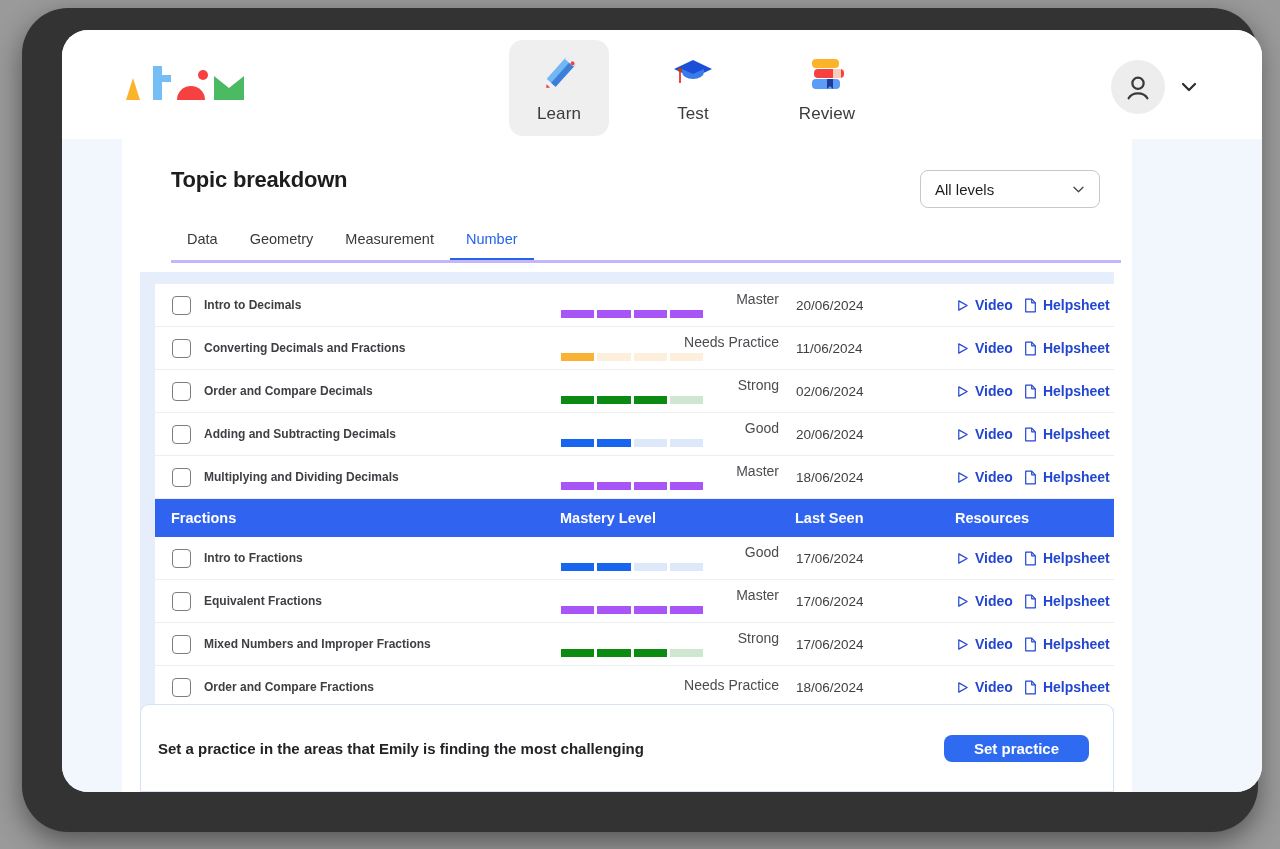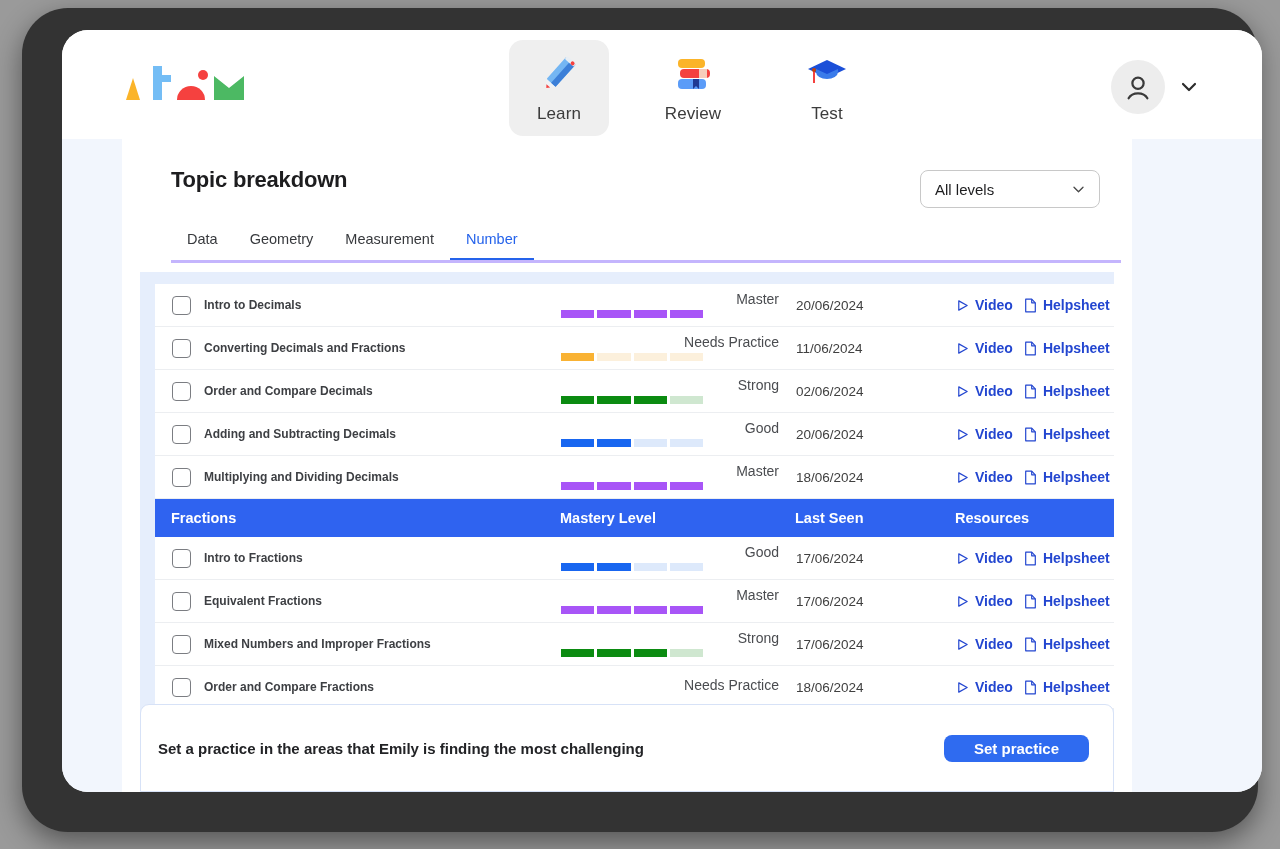--- a/index.html
+++ b/index.html
@@ -328,40 +328,40 @@
                 <circle cx="25" cy="5" r="2" fill="#f5413f"></circle>
               </g>
             </svg>
           </div>
           <div class="nav-label">Learn</div>
         </div>
 
         <div class="nav-tab">
           <div class="nav-icon">
             <svg viewBox="0 0 44 44" width="44" height="44">
+              <polygon points="22,8 41,17 22,26 3,17" fill="#1b4fd8"></polygon>
+              <path d="M11 20 a11 7 0 0 0 22 0 l0 -3 -11 5 -11 -5 Z" fill="#3a7bea"></path>
+              <rect x="8" y="19" width="2" height="12" fill="#f5413f"></rect>
+              <circle cx="9" cy="18" r="2" fill="#c2410c"></circle>
+            </svg>
+          </div>
+          <div class="nav-label">Test</div>
+        </div>
+
+        <div class="nav-tab">
+          <div class="nav-icon">
+            <svg viewBox="0 0 44 44" width="44" height="44">
               <rect x="7" y="7" width="27" height="9" rx="4" fill="#fbb429"></rect>
               <rect x="9" y="17" width="30" height="9" rx="4" fill="#f5413f"></rect>
               <rect x="28" y="17" width="8" height="9" fill="#f7cdbb"></rect>
               <rect x="7" y="27" width="28" height="10" rx="4" fill="#5b9cf8"></rect>
               <polygon points="22,27 28,27 28,37 25,34 22,37" fill="#1f3a93"></polygon>
             </svg>
           </div>
           <div class="nav-label">Review</div>
-        </div>
-
-        <div class="nav-tab">
-          <div class="nav-icon">
-            <svg viewBox="0 0 44 44" width="44" height="44">
-              <polygon points="22,8 41,17 22,26 3,17" fill="#1b4fd8"></polygon>
-              <path d="M11 20 a11 7 0 0 0 22 0 l0 -3 -11 5 -11 -5 Z" fill="#3a7bea"></path>
-              <rect x="8" y="19" width="2" height="12" fill="#f5413f"></rect>
-              <circle cx="9" cy="18" r="2" fill="#c2410c"></circle>
-            </svg>
-          </div>
-          <div class="nav-label">Test</div>
         </div>
 
       </div>
 
       <div class="account">
         <div class="avatar">
           <svg viewBox="0 0 32 32" width="30" height="30">
             <circle cx="16" cy="12" r="6" fill="none" stroke="#3a3a3a" stroke-width="2.4"></circle>
             <path d="M6 28 a11 9 0 0 1 20 0" fill="none" stroke="#3a3a3a" stroke-width="2.4" stroke-linecap="round"></path>
           </svg>

